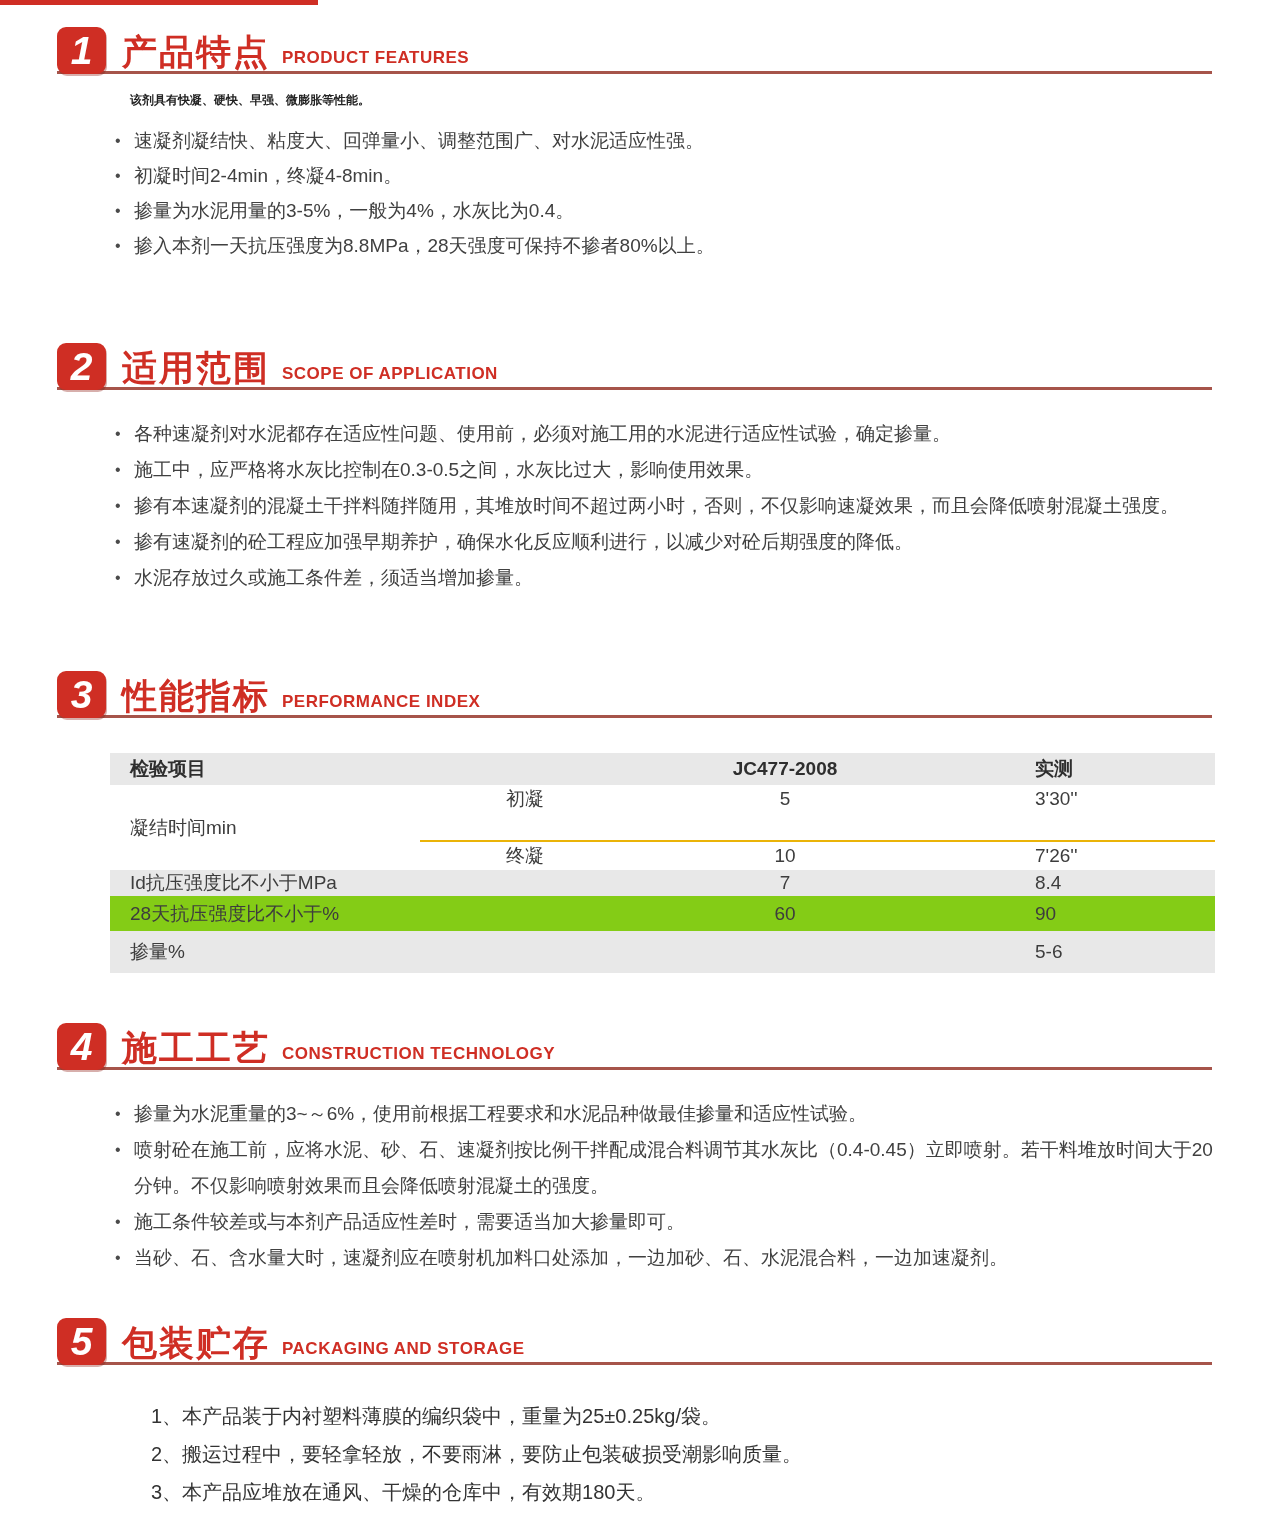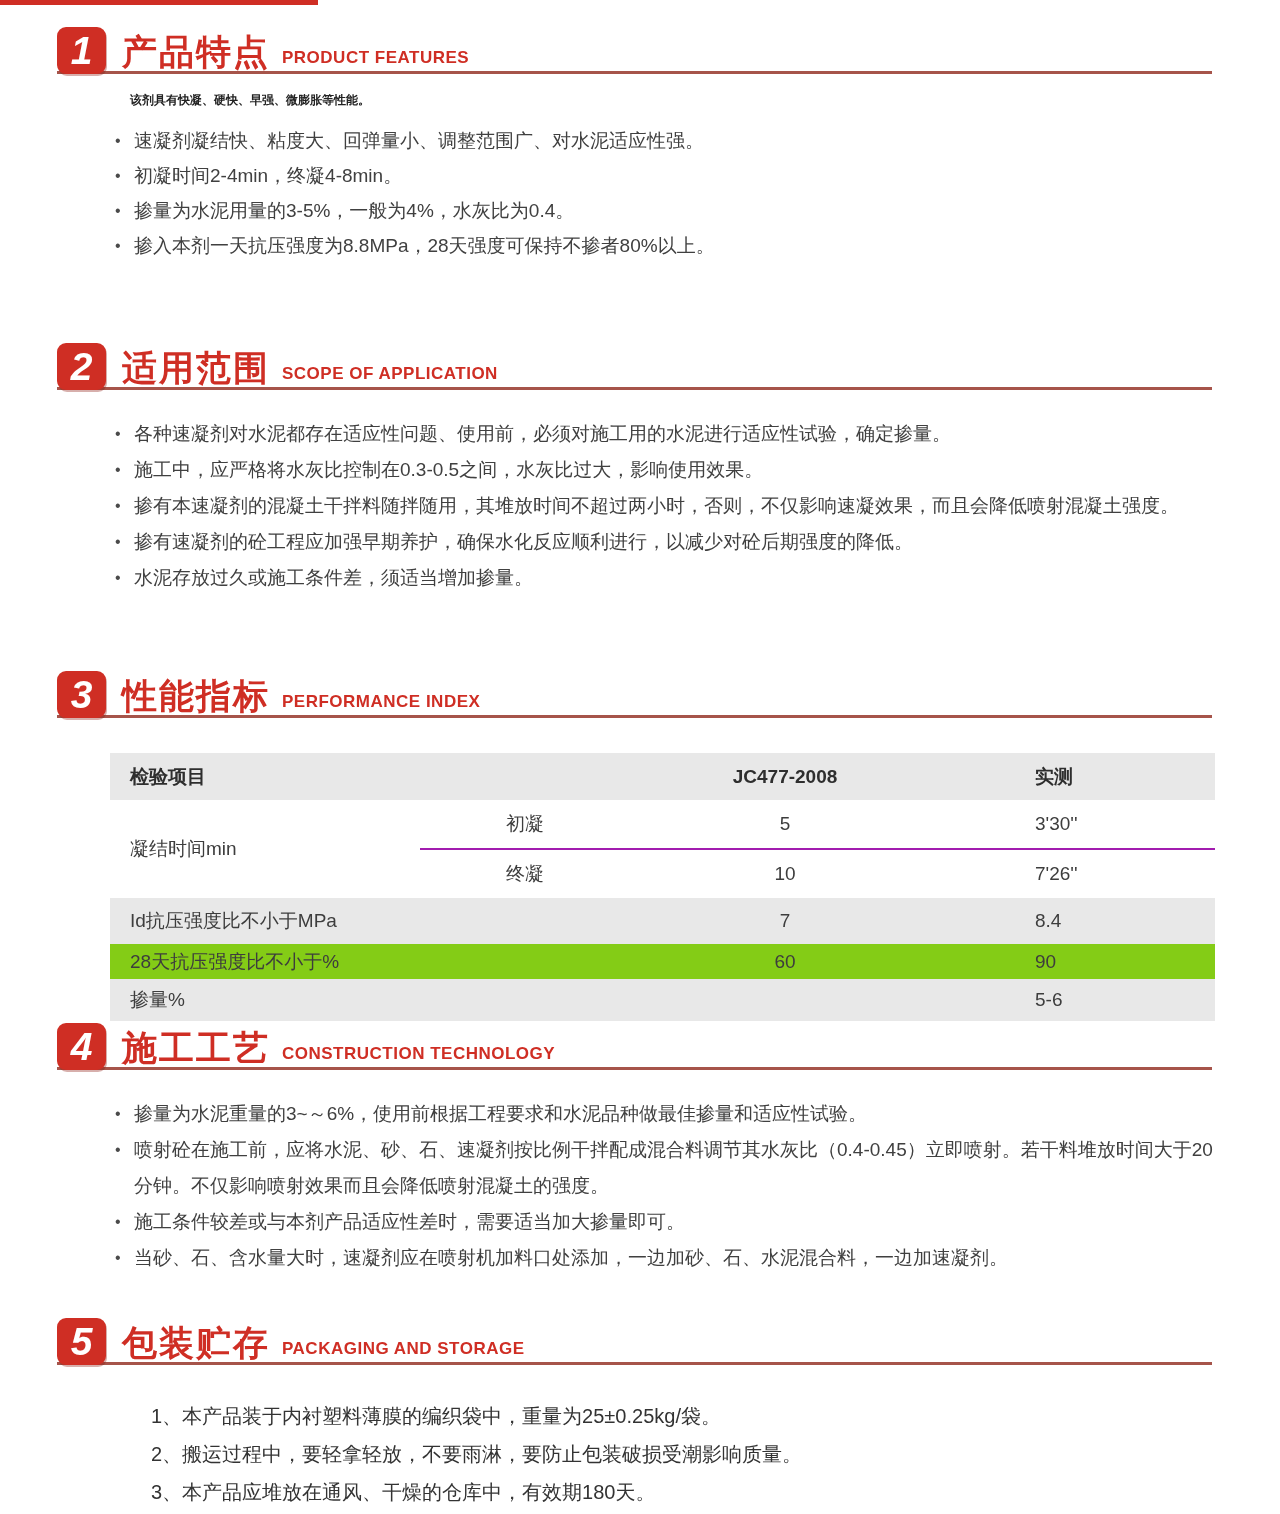--- a/index.html
+++ b/index.html
@@ -41,30 +41,30 @@
     position:relative;padding-left:21px;font-size:19px;line-height:35px;color:#404040;
   }
   ul.bullets.pitch36 li{line-height:36px;}
   ul.bullets li::before{
     content:"•";position:absolute;left:2px;top:0;color:#4a4a4a;font-size:16px;
   }
 
   
   .ptable{margin:35px 0 0 110px;width:1105px;font-size:19px;color:#3d3d3d;}
   .trow{display:grid;grid-template-columns:310px 210px 310px 275px;align-items:center;}
-  .thead{background:#e8e8e8;height:47px;font-weight:bold;color:#2e2e2e;}
+  .thead{background:#e8e8e8;height:32px;font-weight:bold;color:#2e2e2e;}
   .cell-l{padding-left:20px;}
   .cell-c{text-align:center;}
   .cell-m{padding-left:95px;}
   .tsetting{display:grid;grid-template-columns:310px 795px;background:#ffffff;}
   .tsetting .setting-label{padding-left:20px;display:flex;align-items:center;}
-  .subrow{display:grid;grid-template-columns:210px 310px 275px;align-items:center;height:48px;}
-  .subrow.final{border-top:2px solid #a21caf;}
+  .subrow{display:grid;grid-template-columns:210px 310px 275px;align-items:center;height:28px;}
+  .subrow.final{border-top:2px solid #eab308;margin-top:27px;}
   .tgray{background:#e8e8e8;}
-  .r3{height:46px;} .r4{height:35px;background:#84cc16;} .r5{height:42px;}
+  .r3{height:26px;} .r4{height:35px;background:#84cc16;} .r5{height:42px;}
 
   ol.pack{list-style:none;margin:0;padding:0;margin-left:113px;margin-top:32px;width:1105px;}
   ol.pack li{font-size:20px;line-height:38px;color:#333333;margin-left:38px;}
 </style>
 </head>
 <body>
 
 <div class="top-strip"></div>
 
 <div class="sec sec1">

